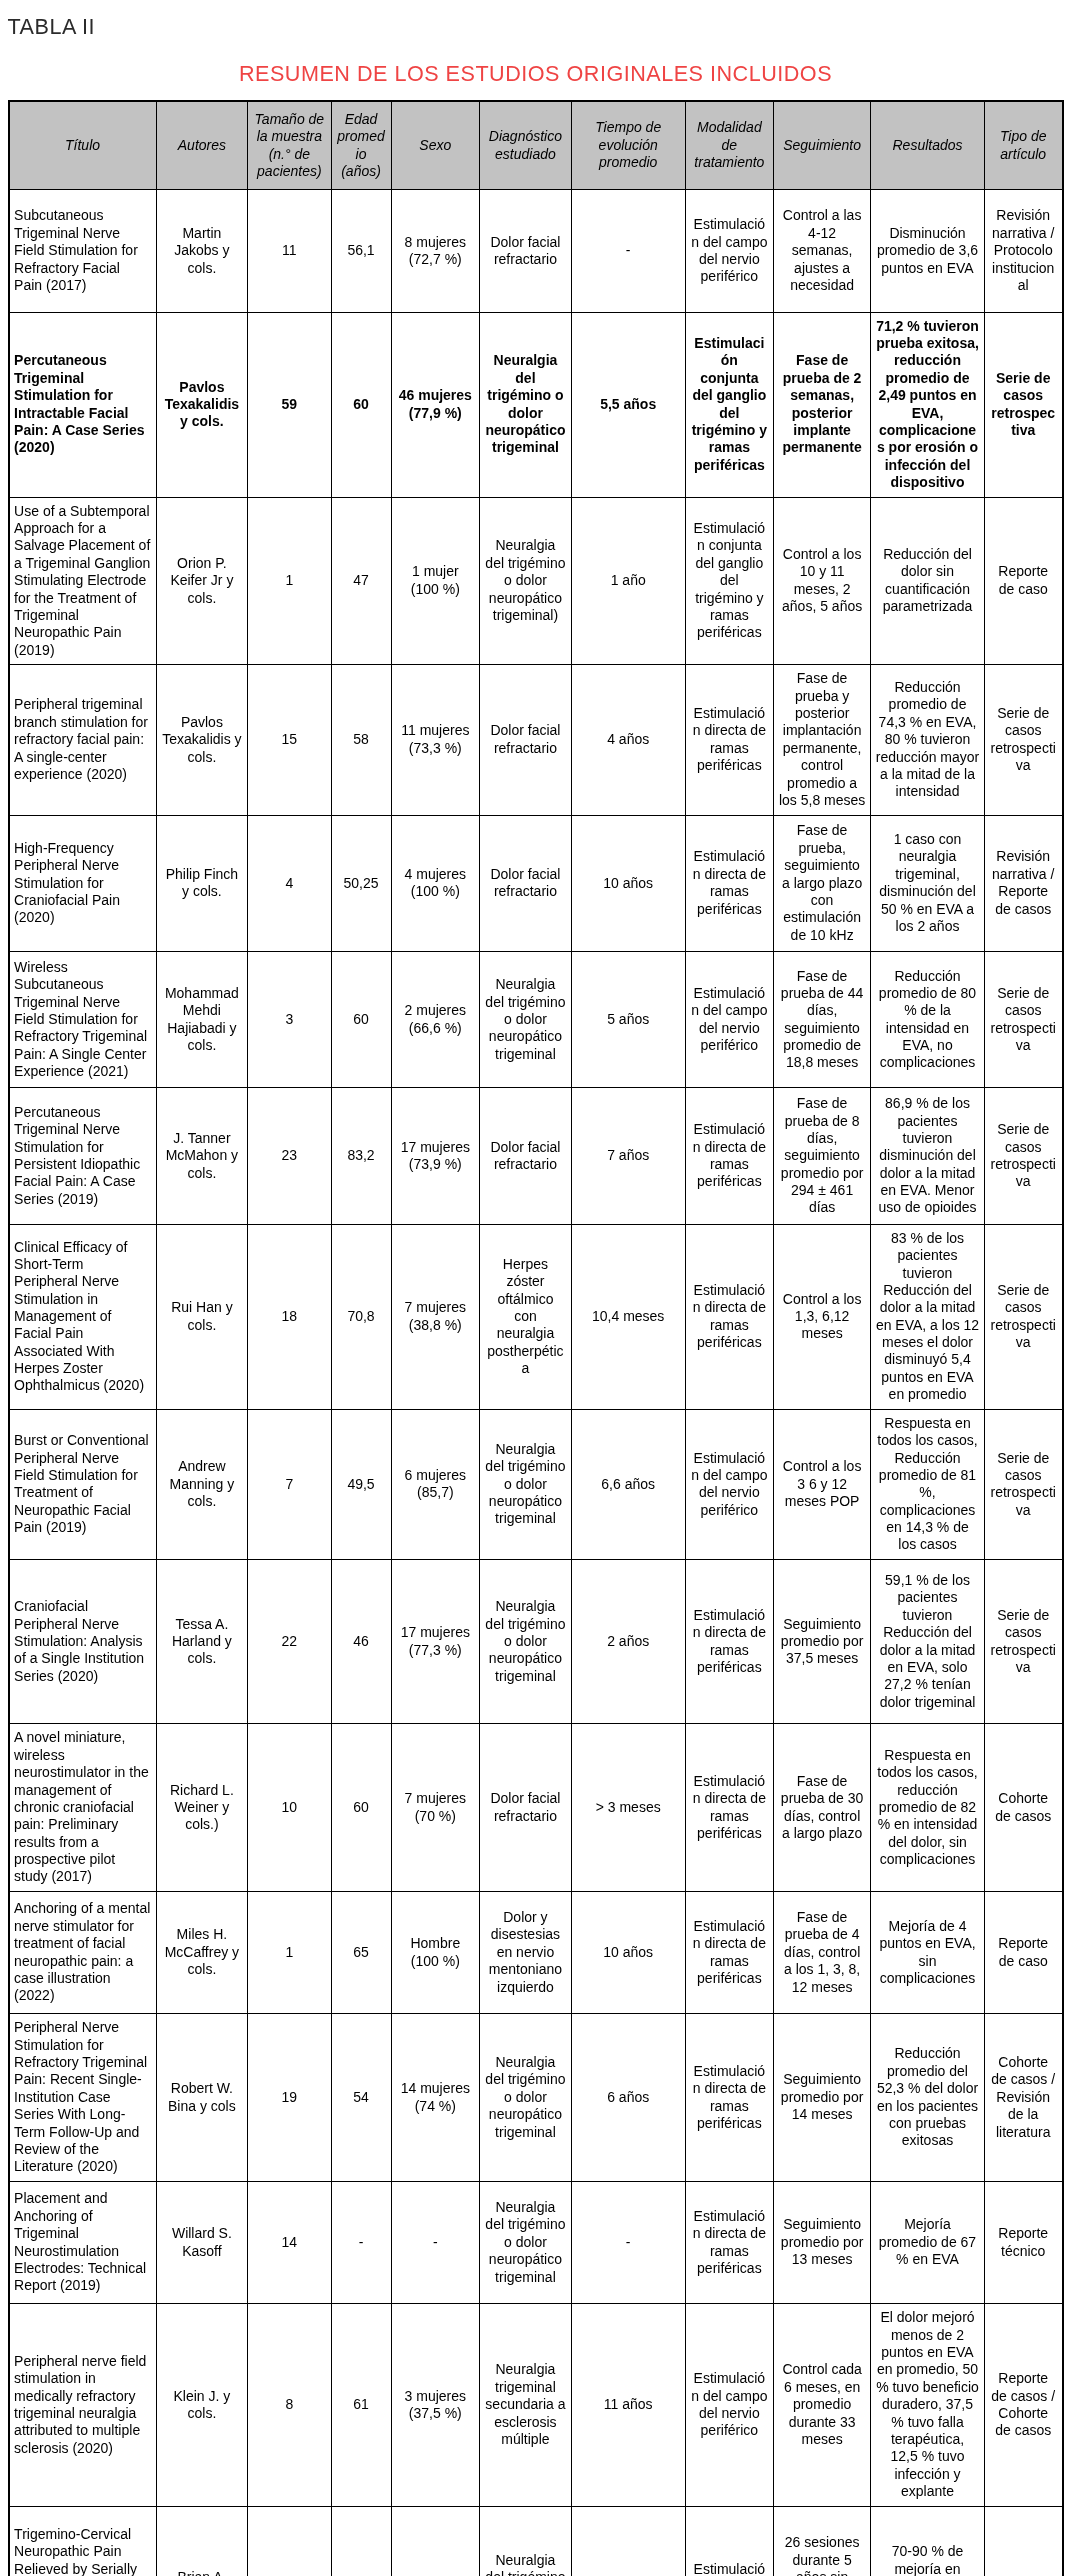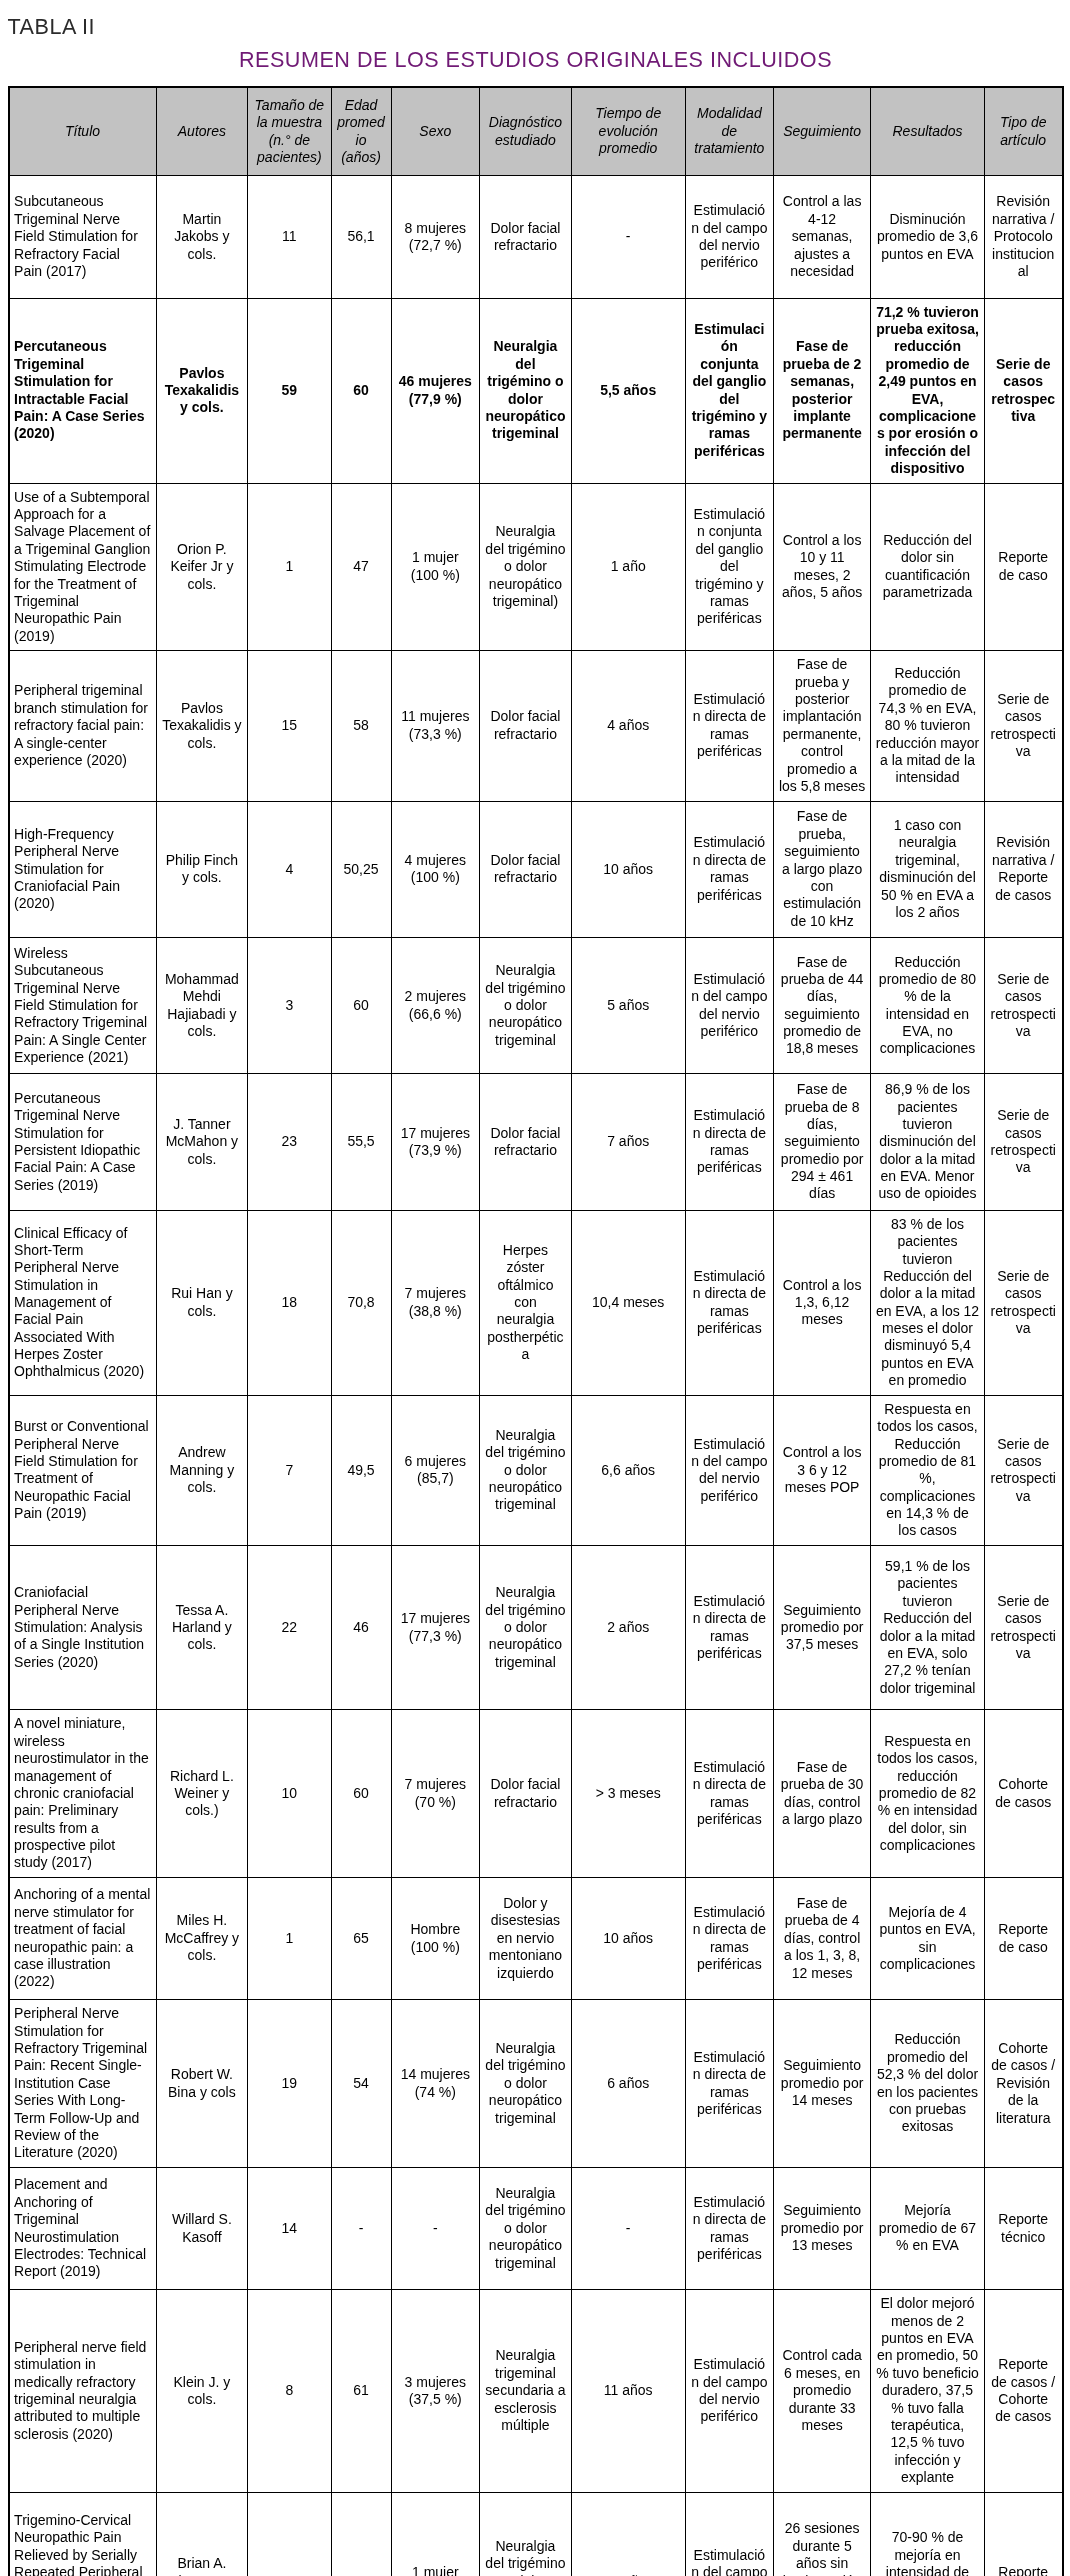--- a/index.html
+++ b/index.html
@@ -20,23 +20,23 @@
     text-align: left;
     font-size: 21.6px;
     line-height: 1.3;
     color: #2b2b2b;
     letter-spacing: 0.5px;
   }
   .table-subtitle {
     text-align: center;
     font-size: 21.6px;
     line-height: 1.3;
-    color: #701a75;
+    color: #ef4444;
     letter-spacing: 0.5px;
-    margin-top: 5px;
+    margin-top: 19px;
     margin-bottom: 11.3px;
   }
   table.studies {
     width: 100%;
     border-collapse: collapse;
     table-layout: fixed;
     border: 2.1px solid #000000;
   }
   table.studies th, table.studies td {
     border: 1px solid #000000;
@@ -193,21 +193,21 @@
           <td class="col-tiempo">5 años</td>
           <td class="col-modalidad">Estimulación del campo del nervio periférico</td>
           <td class="col-seguimiento">Fase de prueba de 44 días, seguimiento promedio de 18,8 meses</td>
           <td class="col-resultados">Reducción promedio de 80 % de la intensidad en EVA, no complicaciones</td>
           <td class="col-tipo">Serie de casos retrospectiva</td>
         </tr>
         <tr>
           <td class="col-titulo">Percutaneous Trigeminal Nerve Stimulation for Persistent Idiopathic Facial Pain: A Case Series (2019)</td>
           <td class="col-autores">J. Tanner McMahon y cols.</td>
           <td class="col-tamano">23</td>
-          <td class="col-edad">55,5</td>
+          <td class="col-edad">83,2</td>
           <td class="col-sexo">17 mujeres (73,9 %)</td>
           <td class="col-diagnostico">Dolor facial refractario</td>
           <td class="col-tiempo">7 años</td>
           <td class="col-modalidad">Estimulación directa de ramas periféricas</td>
           <td class="col-seguimiento">Fase de prueba de 8 días, seguimiento promedio por 294 ± 461 días</td>
           <td class="col-resultados">86,9 % de los pacientes tuvieron disminución del dolor a la mitad en EVA. Menor uso de opioides</td>
           <td class="col-tipo">Serie de casos retrospectiva</td>
         </tr>
         <tr>
           <td class="col-titulo">Clinical Efficacy of Short-Term Peripheral Nerve Stimulation in Management of Facial Pain Associated With Herpes Zoster Ophthalmicus (2020)</td>

